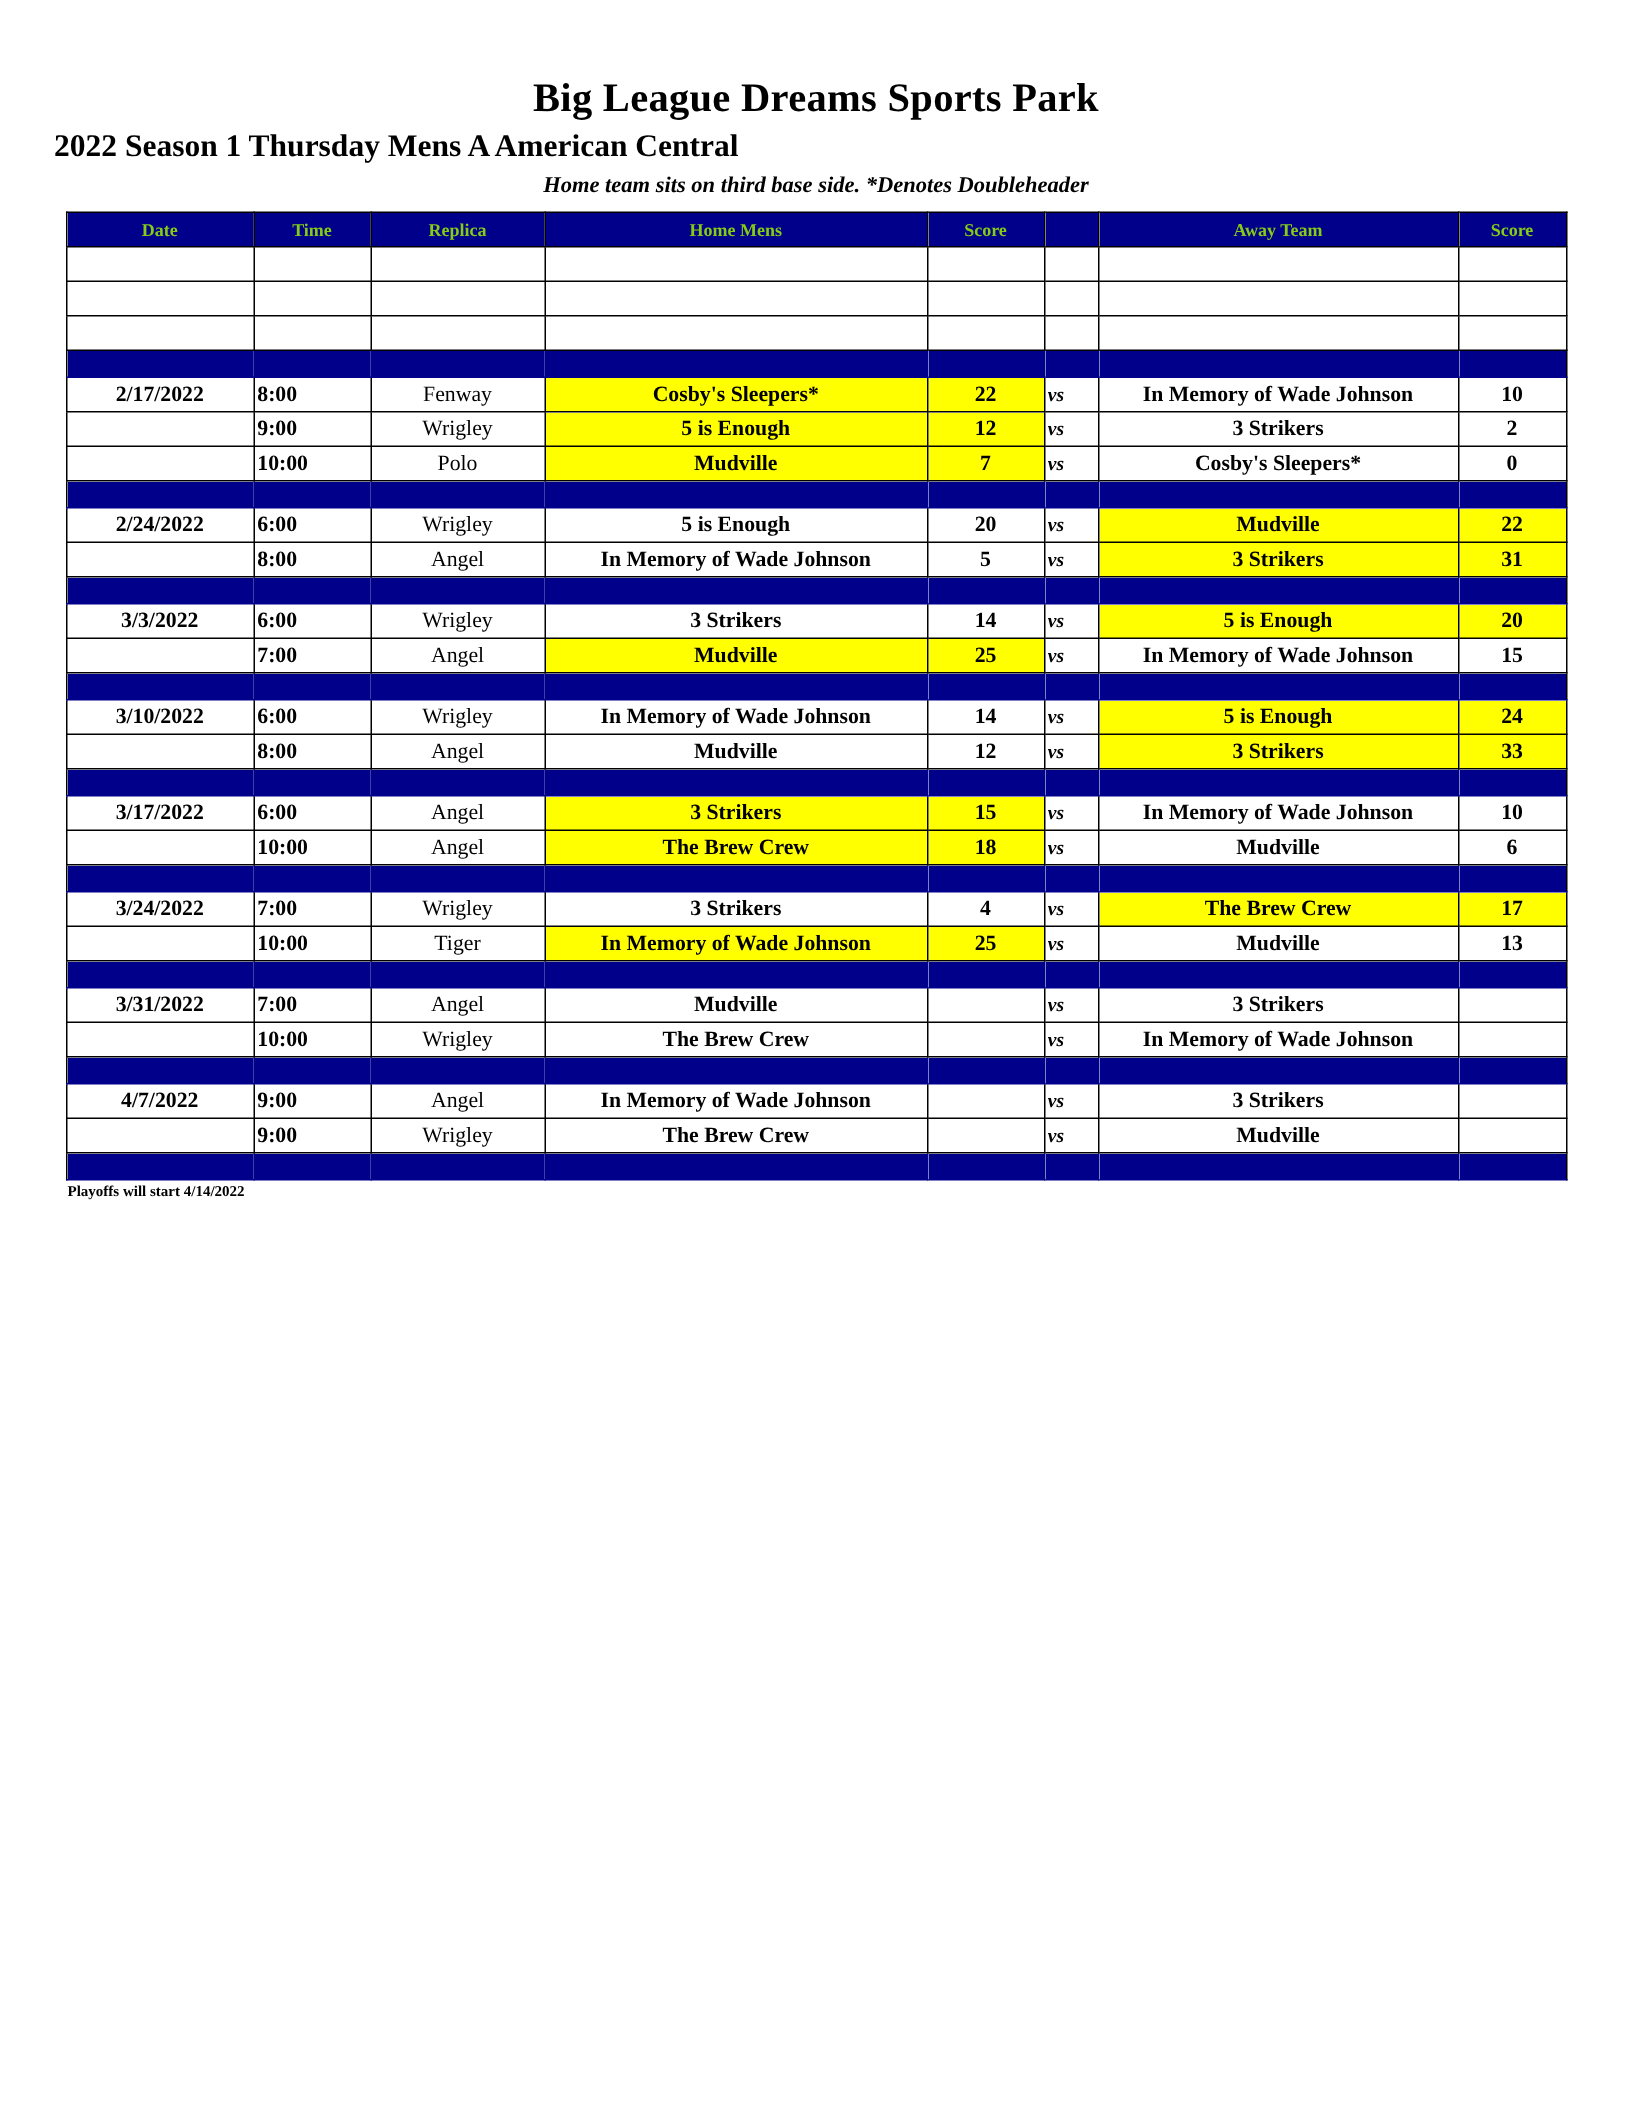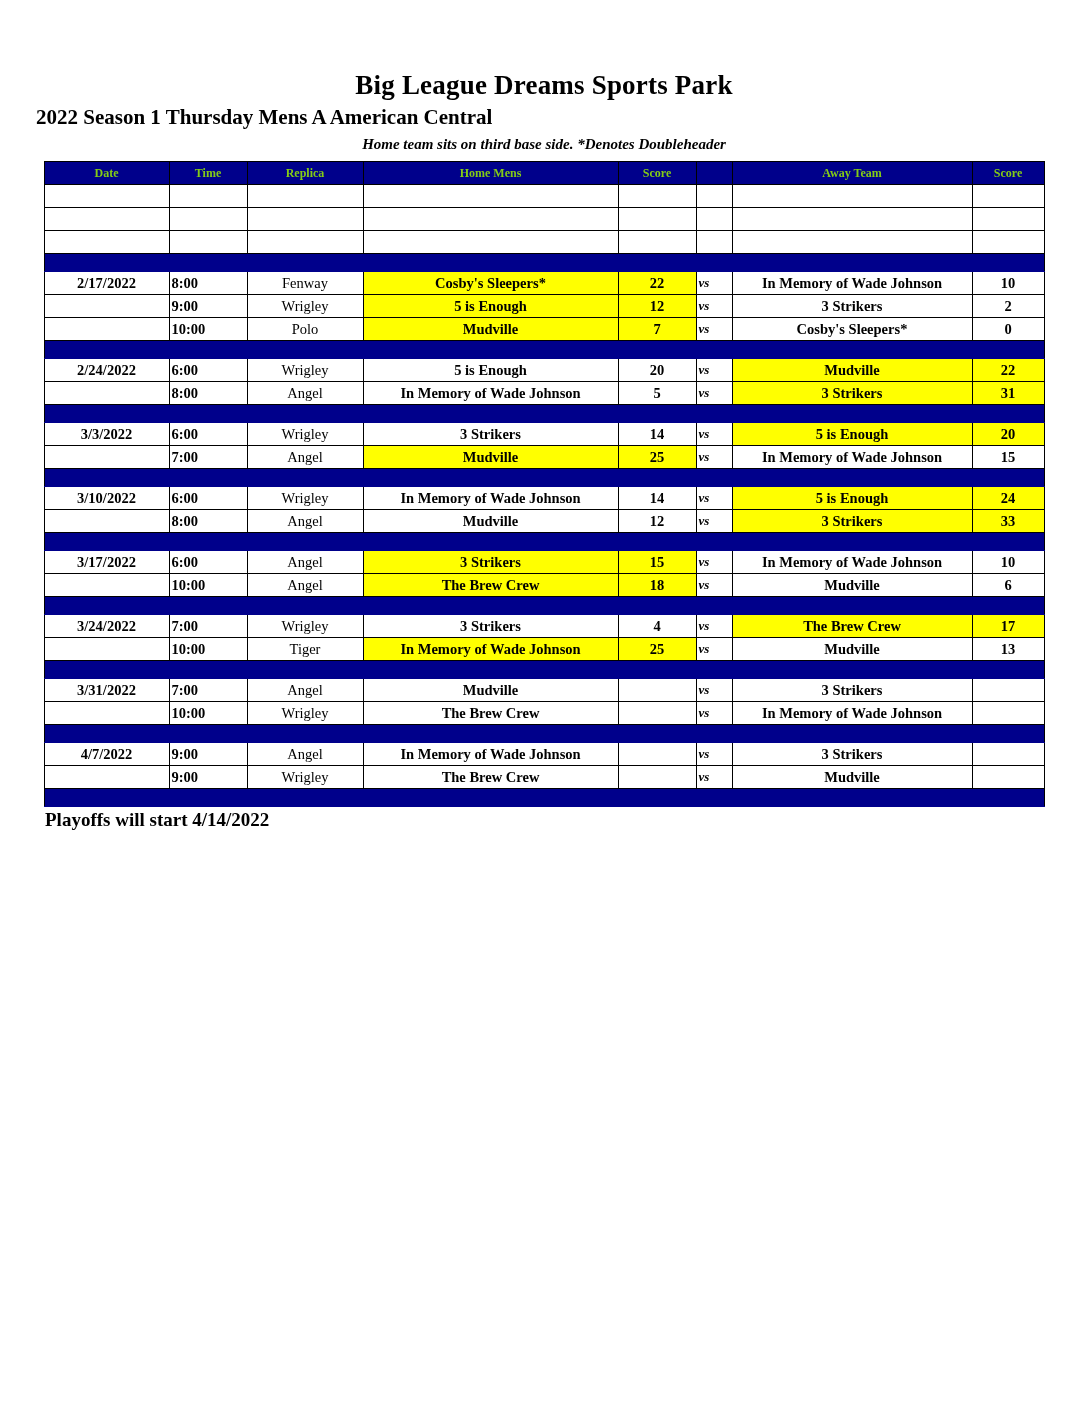--- a/index.html
+++ b/index.html
@@ -11,21 +11,21 @@
     width: 1088px;
     height: 1408px;
     font-family: "Liberation Serif", serif;
     color: #000000;
     position: relative;
   }
   .page {
     width: 1088px;
     height: 1408px;
     box-sizing: border-box;
-    padding: 70px 36px 0 36px;
+    padding: 50px 36px 0 36px;
   }
   .title {
     text-align: center;
     font-size: 27px;
     font-weight: bold;
     letter-spacing: 0.2px;
     margin: 0 0 4px 0;
   }
   .subtitle {
     text-align: left;
@@ -89,21 +89,21 @@
     height: 17px;
   }
   tr.sep td.edge-left { border-left: 1px solid #000000; }
   tr.sep td.edge-right { border-right: 1px solid #000000; }
 
   .hl { background: #ffff00; }
 
   .footer-note {
     width: 1000px;
     margin: 2px auto 0 auto;
-    font-size: 19px;
+    font-size: 10px;
     font-weight: bold;
     text-align: left;
     padding-left: 2px;
   }
 </style>
 </head>
 <body>
 
 <div class="page">
 

